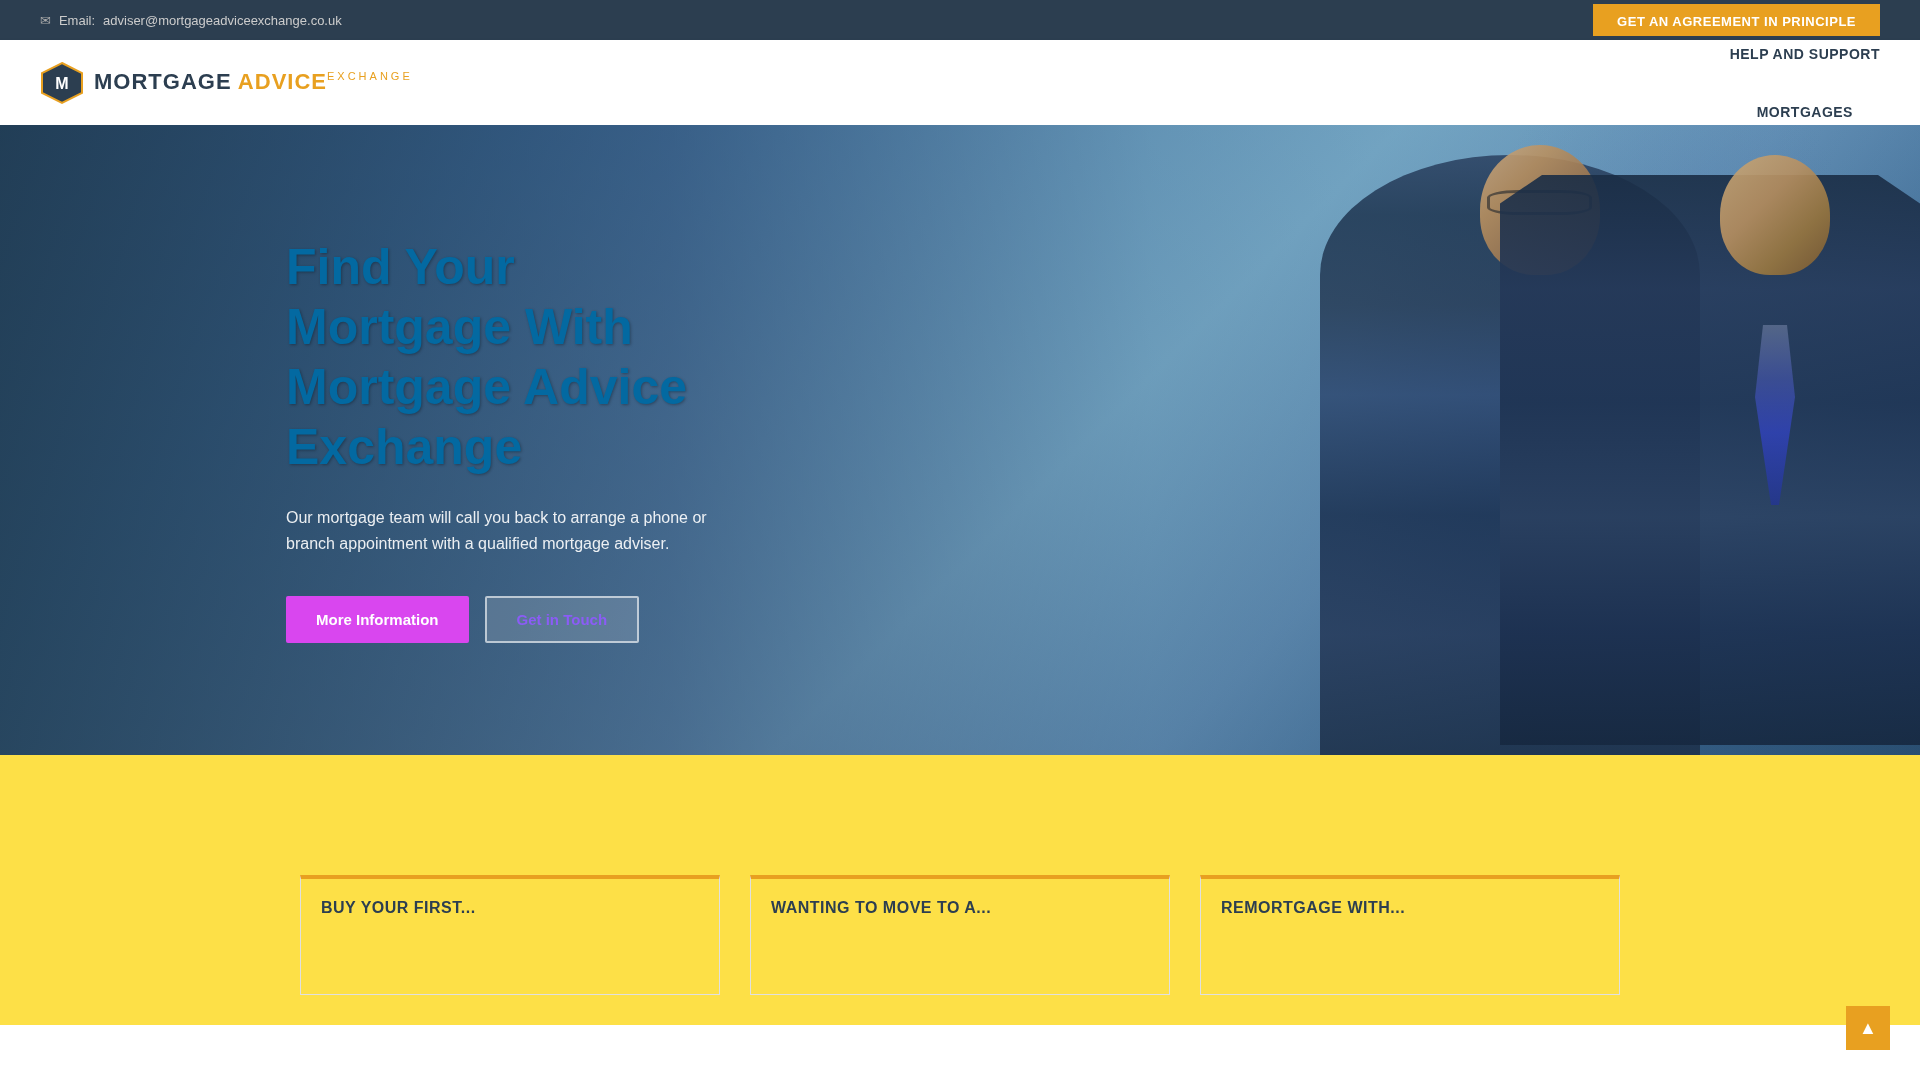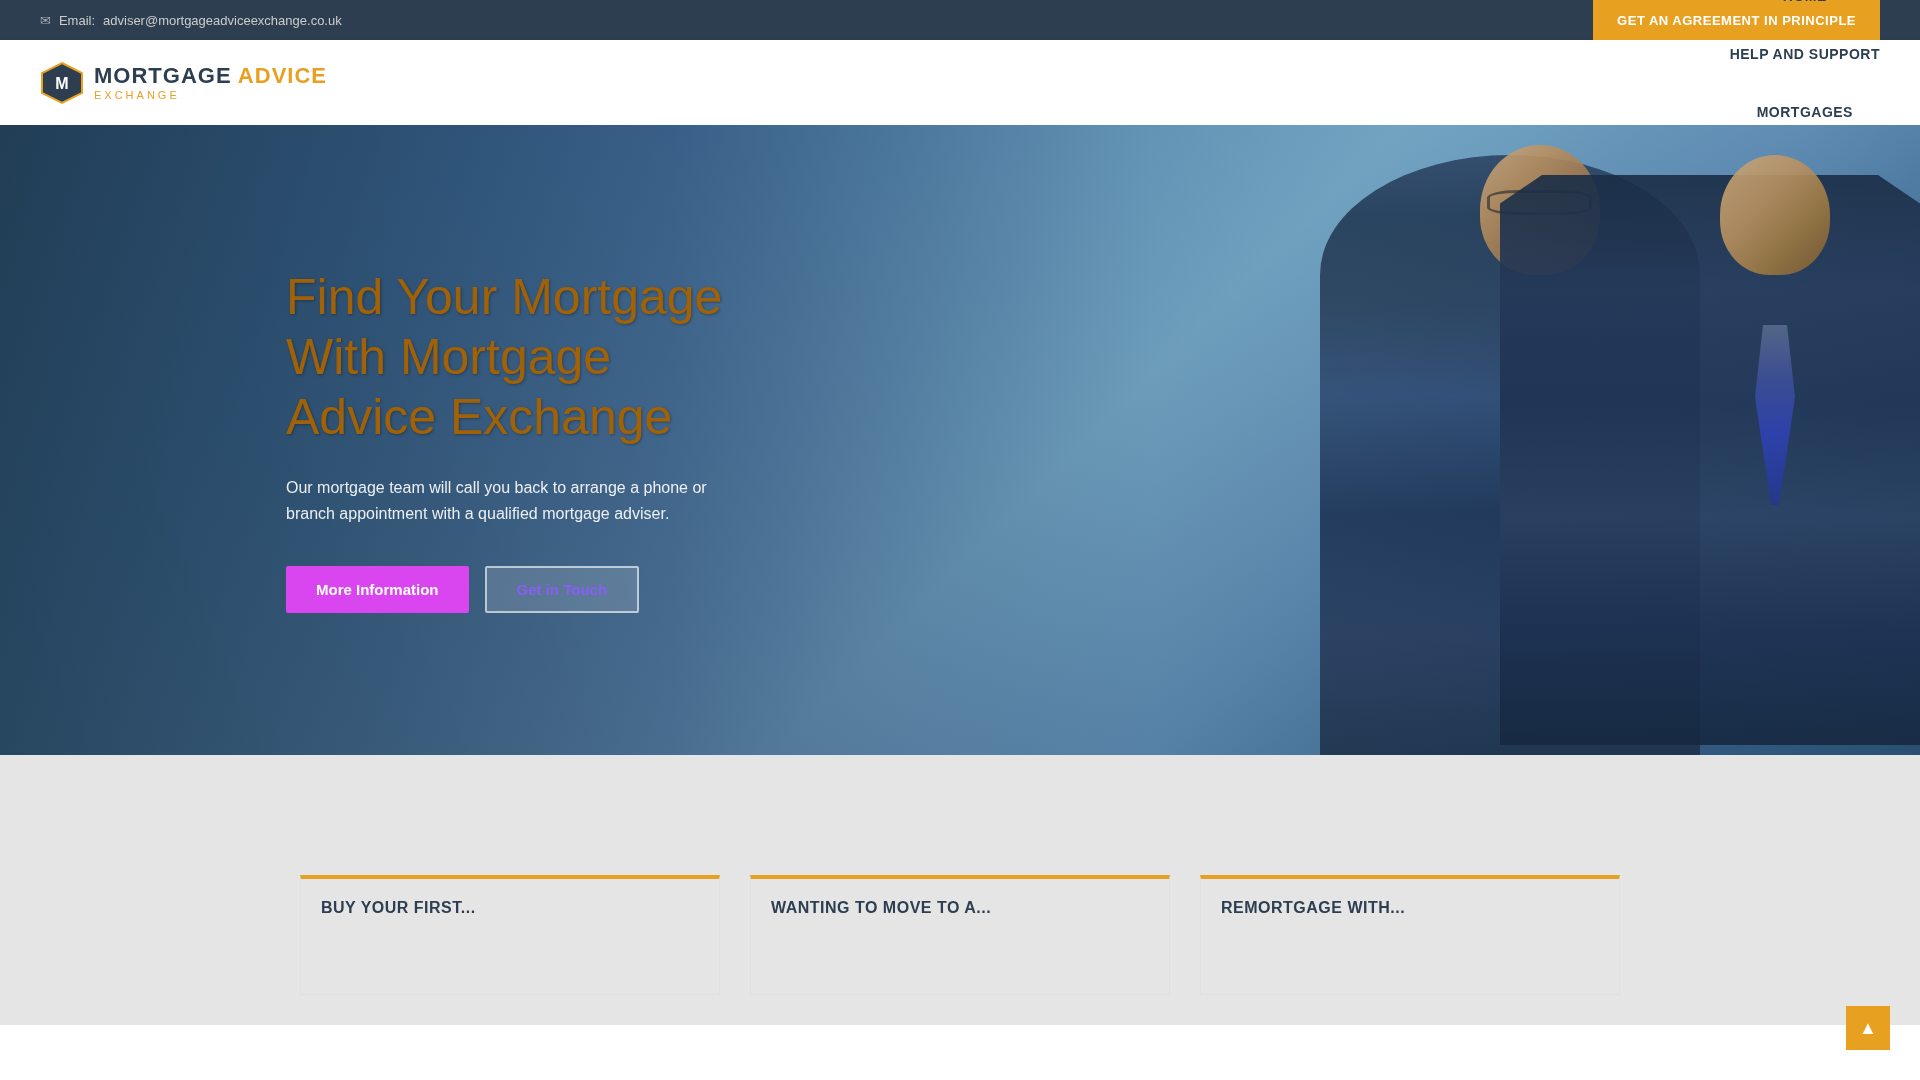--- a/index.html
+++ b/index.html
@@ -40,21 +40,21 @@
     .get-agreement-btn {
       background-color: #e8a020;
       color: white;
       border: none;
       padding: 10px 24px;
       font-size: 13px;
       font-weight: 700;
       letter-spacing: 0.5px;
       cursor: pointer;
       text-transform: uppercase;
-      height: 40px;
+      height: 32px;
     }
 
     
     .navbar {
       background: white;
       height: 85px;
       display: flex;
       align-items: center;
       justify-content: space-between;
       padding: 0 40px;
@@ -68,21 +68,21 @@
       text-decoration: none;
     }
 
     .logo-icon {
       width: 44px;
       height: 44px;
     }
 
     .logo-text {
       display: flex;
-      flex-direction: column;
+      flex-direction: row;
       line-height: 1.1;
     }
 
     .logo-main {
       font-size: 22px;
       font-weight: 700;
       color: #2c3e50;
       letter-spacing: 1px;
       text-transform: uppercase;
     }
@@ -247,22 +247,22 @@
 
     .hero-content {
       position: relative;
       z-index: 10;
       padding: 0 0 0 286px;
       max-width: 750px;
     }
 
     .hero-title {
       font-size: 50px;
-      font-weight: 400;
-      color: #a16207;
+      font-weight: 700;
+      color: #0369a1;
       line-height: 1.2;
       margin-bottom: 28px;
       text-shadow: 1px 1px 3px rgba(0,0,0,0.3);
     }
 
     .hero-subtitle {
       font-size: 16px;
       color: rgba(255,255,255,0.9);
       line-height: 1.6;
       margin-bottom: 40px;
@@ -310,21 +310,21 @@
       cursor: pointer;
       display: flex;
       align-items: center;
       justify-content: center;
       font-size: 18px;
       z-index: 1000;
     }
 
     
     .below-hero {
-      background: #e5e5e5;
+      background: #fde047;
       min-height: 270px;
       display: flex;
       align-items: flex-end;
       padding: 0 300px 30px;
       gap: 30px;
     }
 
     .card-preview {
       width: 430px;
       height: 120px;

